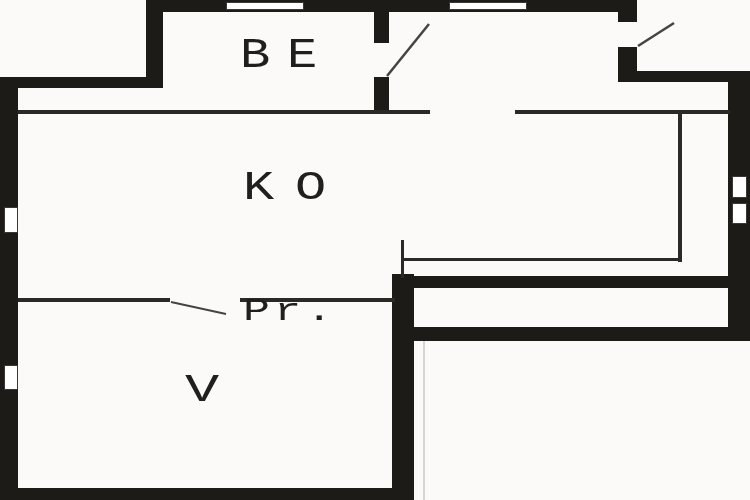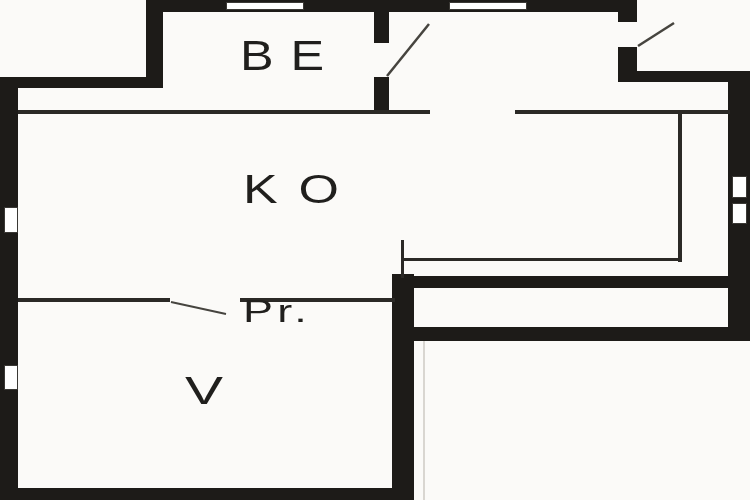--- a/index.html
+++ b/index.html
@@ -1,18 +1,18 @@
 <!DOCTYPE html>
 <html><head>
 <meta charset="utf-8">
 <style>
   html,body{margin:0;padding:0;background:#fbfaf8;}
   .stage{
     position:relative;width:750px;height:500px;overflow:hidden;
-    background:#fbfaf8;font-family:Liberation Sans, sans-serif;
+    background:#fbfaf8;font-family:Liberation Mono, monospace;
   }
   .w{position:absolute;background:#1d1b18;}        
   .t{position:absolute;background:#2b2926;}        
   .win{position:absolute;background:#ffffff;box-shadow:0 0 0 1px #3a3834 inset;} 
   .gap{position:absolute;background:#fbfaf8;}      
   .room-label{
     position:absolute;color:#201f1d;font-weight:400;line-height:1;
     transform-origin:left top;white-space:nowrap;
   }
   .artifact{position:absolute;background:#d9d6d1;}

